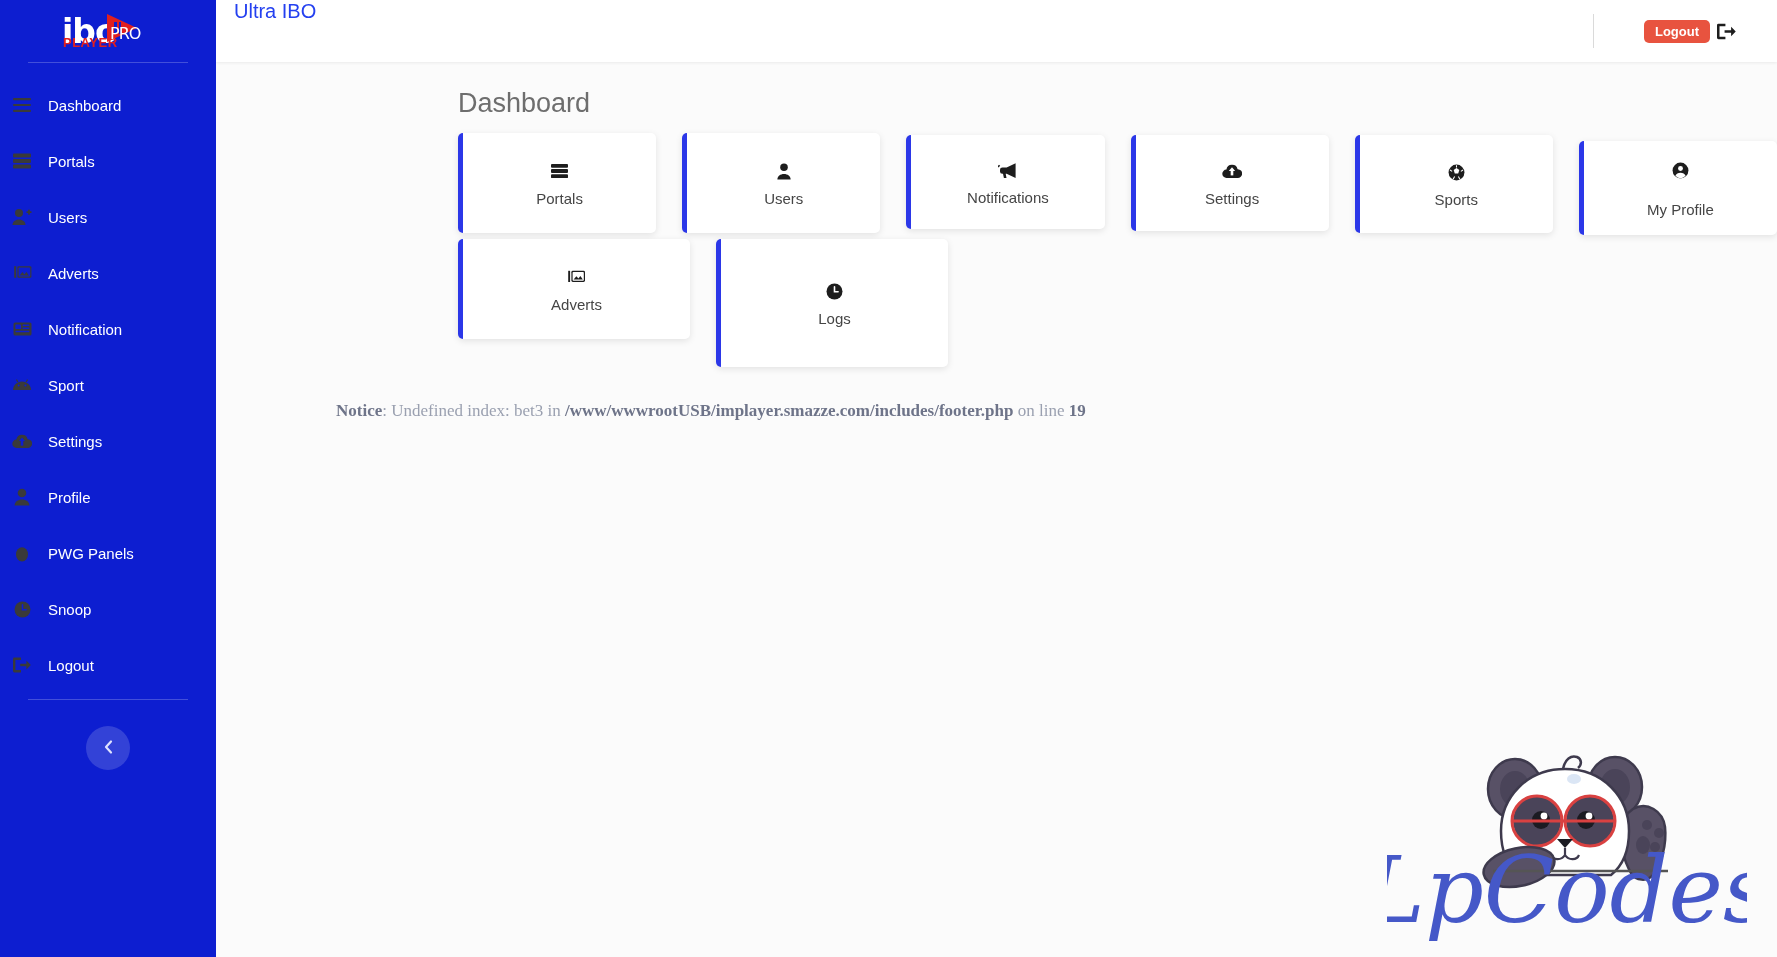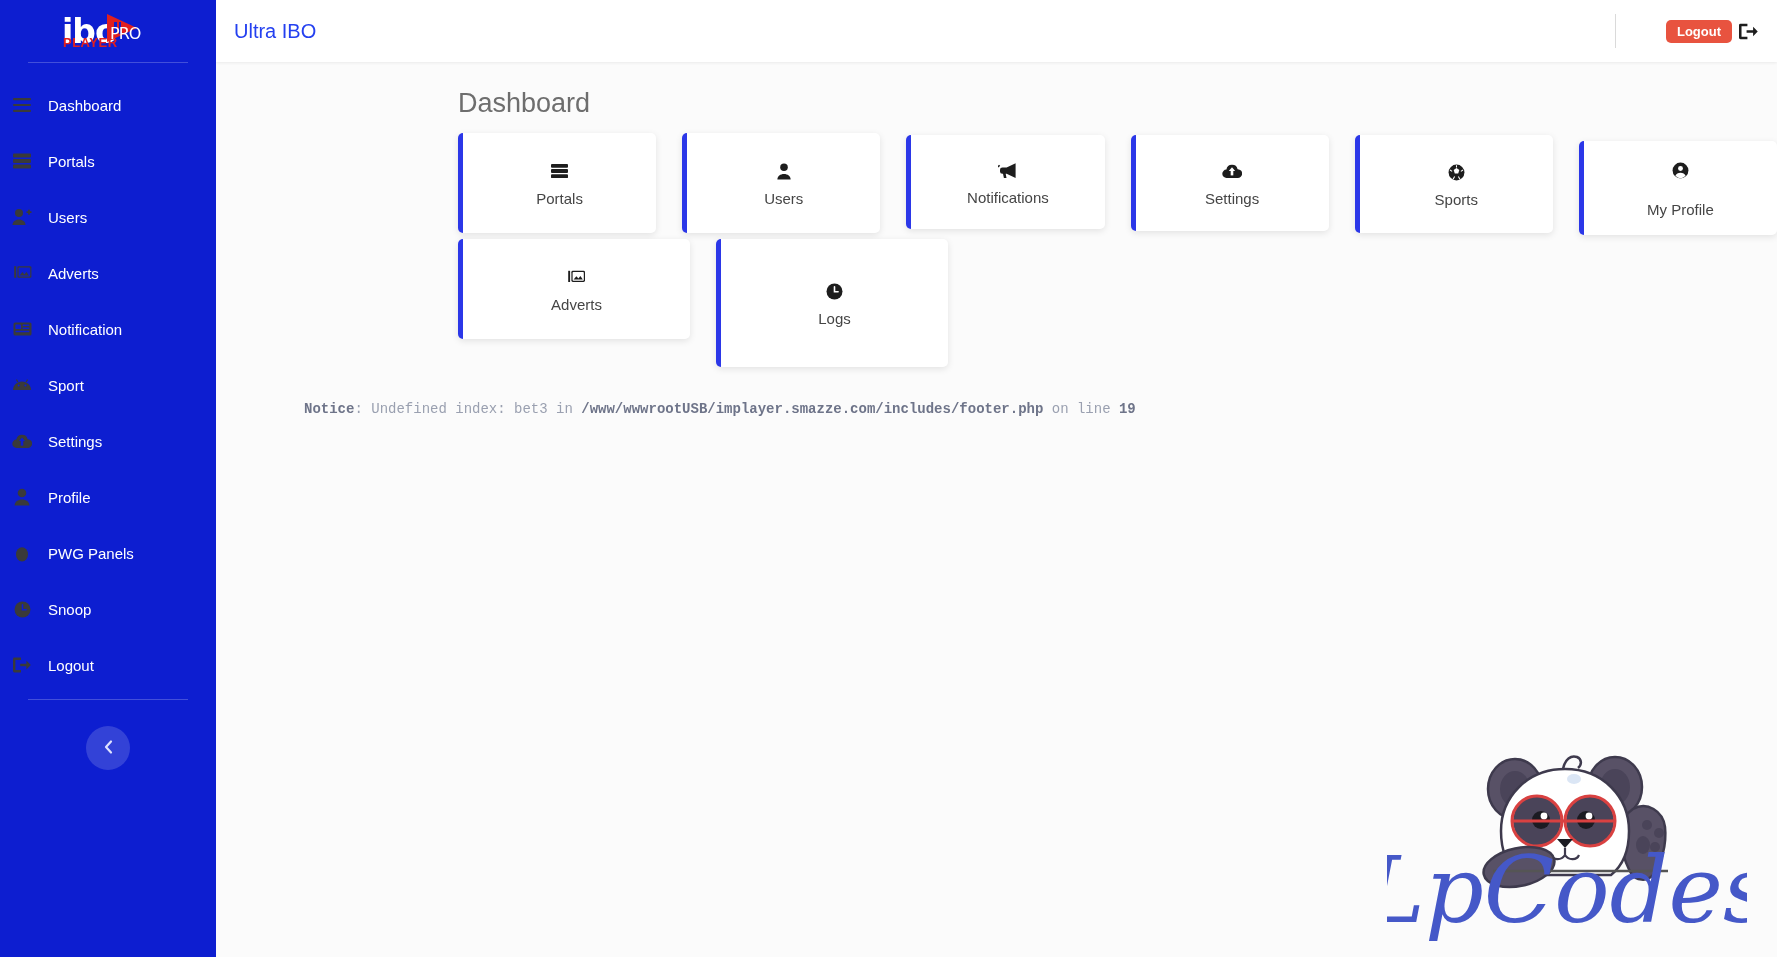--- a/index.html
+++ b/index.html
@@ -107,23 +107,23 @@
   .main {
     flex: 1; height: 957px;
     background: #fbfbfb;
     display: flex; flex-direction: column;
     position: relative;
     overflow: hidden;
   }
   .topbar {
     height: 62px; min-height: 62px;
     background: #ffffff;
-    display: flex; align-items: center;
+    display: flex; 
     justify-content: space-between;
-    padding: 0 18px 0 14px;
+    padding: 0 40px 0 14px;
     box-shadow: 0 1px 3px rgba(0,0,0,0.07);
     position: relative; z-index: 5;
   }
   .brand {
     font-size: 20px; color: #2440f0;
     font-family: "Liberation Sans", sans-serif;
     padding-left: 4px;
   }
   .topbar-right { display: flex; align-items: center; gap: 0; }
   .vdivider {
@@ -178,24 +178,24 @@
     margin-bottom: 9px;
     display: flex; align-items: center; justify-content: center;
     height: 20px;
   }
   .card-label {
     font-size: 15px; color: #454545;
     font-family: "Liberation Sans", sans-serif;
   }
 
   .notice {
-    margin: 34px 0 0 88px;
-    font-size: 14px;
+    margin: 34px 0 0 120px;
+    font-size: 17px;
     color: #9aa0b0;
-    font-family: Liberation Mono, monospace;
+    font-family: Liberation Serif, serif;
   }
   .notice b { color: #6e7489; font-weight: 700; }
   .notice .path { color: #6e7489; font-weight: 700; }
 
   
   .watermark {
     position: absolute;
     right: 30px; bottom: 10px;
     width: 360px; height: 230px;
     pointer-events: none;

